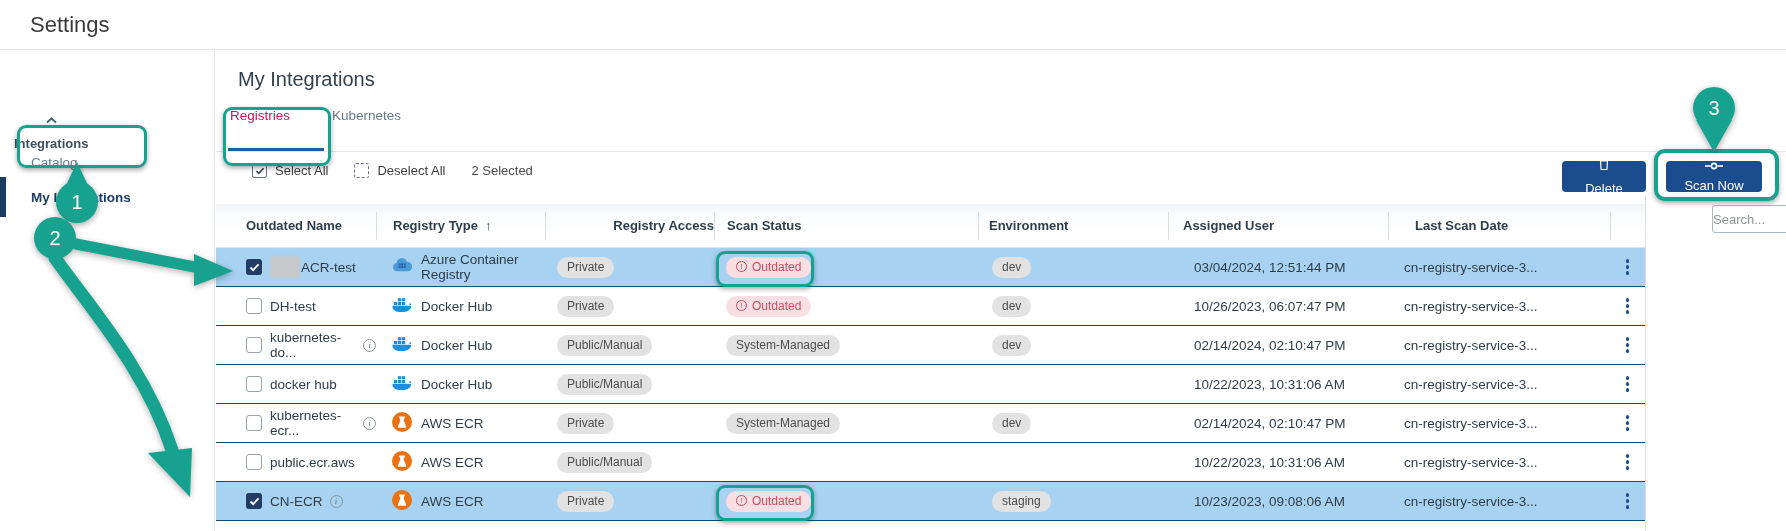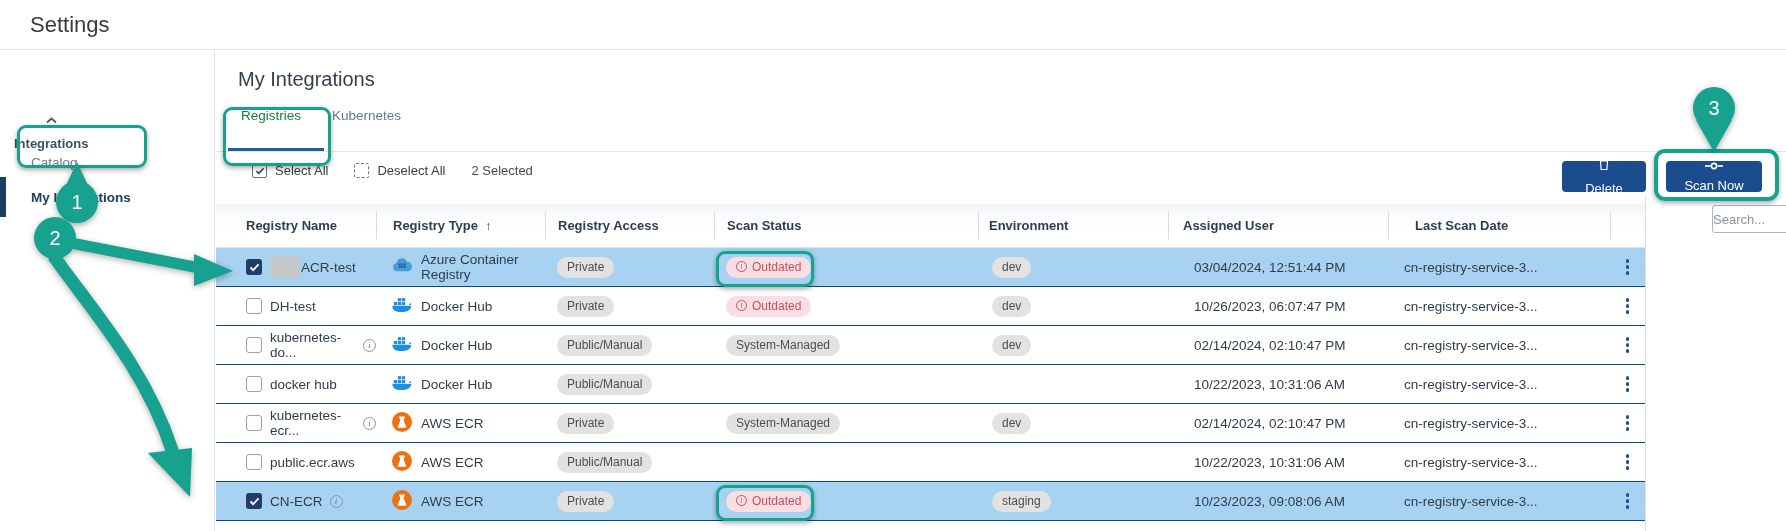--- a/index.html
+++ b/index.html
@@ -15,21 +15,21 @@
   .sidebar { position:absolute; left:0; top:50px; width:215px; height:481px; background:#fff; border-right:1px solid #e2e5e9; }
   .side-section { position:absolute; left:14px; top:62px; display:flex; align-items:center; gap:9px; font-size:13px; font-weight:bold; color:#3d4f5f;flex-direction:column; }
   .side-item { position:absolute; left:31px; font-size:13.5px; color:#6b7a8a; cursor:pointer; }
   .side-item.catalog { top:105px; }
   .side-item.active { top:140px; color:#1d3e63; font-weight:bold; }
   .active-bar { position:absolute; left:0; top:127px; width:6px; height:40px; background:#1d3e63; }
 
   
   .main-heading { position:absolute; left:238px; top:68px; font-size:20px; color:#323f4b; }
   .tab { position:absolute; top:108px; font-size:13.5px; cursor:pointer; }
-  .tab.registries { left:241px; color:#15803d;text-align:center; }
+  .tab.registries { left:230px; color:#be185d;text-align:center; }
   .tab.kubernetes { left:332px; color:#66788a; }
   .tab-underline { position:absolute; left:228px; top:148px; width:96px; height:3px; background:#1e5f9c; }
   .tabbar-line { position:absolute; left:216px; top:151px; width:1570px; height:1px; background:#e3e6ea; }
 
   
   .toolbar-left { position:absolute; left:252px; top:163px; display:flex; align-items:center; gap:26px; font-size:13px; color:#3c3c3c; }
   .tool-item { display:flex; align-items:center; gap:8px; cursor:pointer; }
   .cb-outline { width:15px; height:15px; border:1.6px solid #6a7380; border-radius:2px; display:inline-flex; align-items:center; justify-content:center; background:#fff; }
   .cb-dashed { width:15px; height:15px; border:1.6px dashed #6a7380; border-radius:2px; background:#fff; }
   .selected-count { color:#4a4a4a; }
@@ -44,21 +44,21 @@
   .search-input::placeholder { color:#8d969e; }
 
   
   .thead { position:absolute; left:216px; top:204px; width:1429px; height:44px; display:flex; align-items:center;
            background:linear-gradient(180deg,#f1f3f5 0%,#fbfcfd 30%,#ffffff 70%); border-bottom:1px solid #dfe3e7;
            font-size:13px; font-weight:bold; color:#2f3e4d; }
   .thead .hc { position:relative; height:28px; display:flex; align-items:center; }
   .hdiv { border-left:1px solid #d8dde3; }
   .hc.c1 { width:54px; } .hc.c2 { width:106px; padding-left:0; }
   .hc.c2 span { position:relative; left:-24px; }
-  .hc.c3 { width:169px; padding-left:16px; } .hc.c4 { width:169px; padding-left:12px; }
+  .hc.c3 { width:169px; padding-left:16px; } .hc.c4 { width:169px; padding-left:12px;justify-content:flex-end; }
   .hc.c5 { width:264px; padding-left:12px; } .hc.c6 { width:190px; padding-left:10px; }
   .hc.c7 { width:222px; padding-left:26px; } .hc.c8 { width:220px; padding-left:14px; }
   .hc.c9 { width:35px; }
   .sort-arrow { margin-left:7px; font-weight:normal; }
 
   .tbody { position:absolute; left:216px; top:248px; width:1429px; }
   .trow { display:flex; align-items:center; height:39px; border-bottom:1px solid #0c4a6e; background:#fff; font-size:13.5px; color:#2f3d4b; }
   .trow.selected { background:#a7d2f1; }
   .tc { display:flex; align-items:center; }
   .tc.c1 { width:54px; padding-left:30px; }
@@ -168,21 +168,21 @@
     </span>
     <span>Scan Now</span>
   </button>
 
   <div class="panel-divider"></div>
   <input class="search-input" type="text" placeholder="Search..." style="">
 
   <div class="thead">
     <div class="hc c1"></div>
     <div class="hc c2">
-        <span>Registry Name</span>
+        <span>Outdated Name</span>
       </div>
     <div class="hc c3 hdiv">
       <span>Registry Type</span>
         <span class="sort-arrow">↑</span>
     </div>
     <div class="hc c4 hdiv">
         <span>Registry Access</span>
       </div>
     <div class="hc c5 hdiv">
         <span>Scan Status</span>

